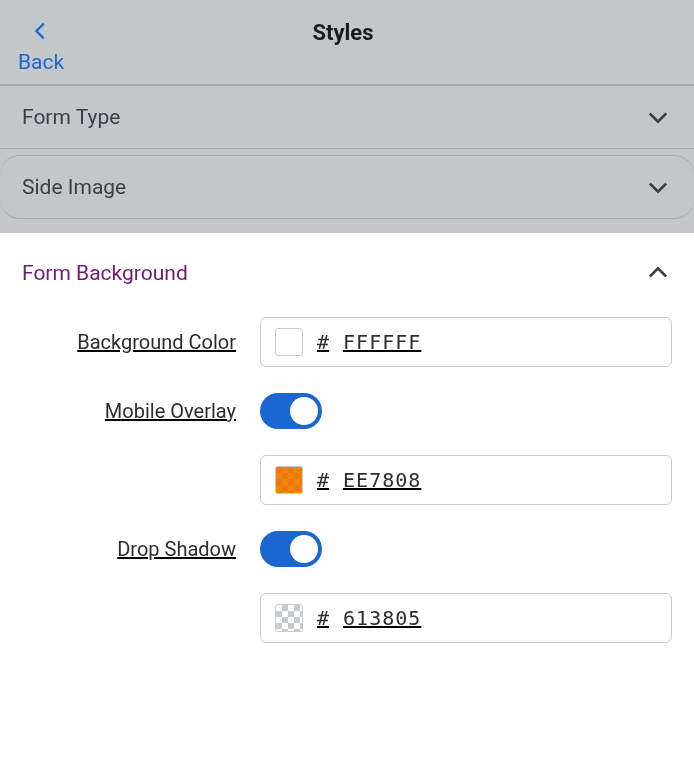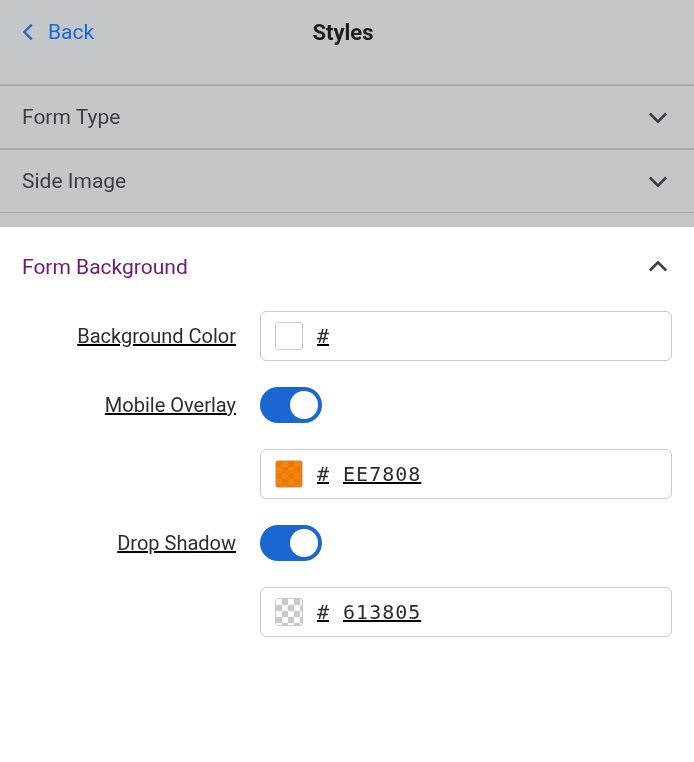--- a/index.html
+++ b/index.html
@@ -20,20 +20,21 @@
     padding-top: 20px;
   }
   .back-btn {
     display: flex;
     align-items: center;
     gap: 8px;
     color: #1a67d2;
     font-size: 21px;
     cursor: pointer;
     padding-left: 18px;
+    flex-direction: column;
   }
   .back-btn svg { width: 22px; height: 22px; stroke: #1a67d2; stroke-width: 2.5; fill: none; }
   .title {
     position: absolute;
     left: 0; right: 8px;
     text-align: center;
     font-weight: 700;
     font-size: 22px;
     color: #1a1c1e;
     pointer-events: none;
@@ -46,21 +47,21 @@
     border-bottom: 1px solid #a4a8ac;
     height: 64px;
     display: flex;
     align-items: center;
     justify-content: space-between;
     padding: 0 22px;
     font-size: 21px;
     color: #3b3f44;
     cursor: pointer;
   }
-  .acc-item + .acc-item { border-top: none; margin-top:0; border-top: 1px solid #a4a8ac;}
+  .acc-item + .acc-item { border-top: none; margin-top:6px; border-top: 1px solid #a4a8ac; border-radius: 20px;}
   .gap-strip { height: 14px; background: #c4c7ca; }
   .chev { width: 28px; height: 28px; stroke: #3b3f44; stroke-width: 2.2; fill: none; }
   .expanded-section {
     background: #fff;
     padding: 26px 22px 18px 22px;
   }
   .expanded-header {
     display: flex;
     align-items: center;
     justify-content: space-between;
@@ -183,20 +184,21 @@
         <polyline points="5 15 12 8 19 15"></polyline>
       </svg>
   </div>
 
   <div class="row">
     <div class="row-label">Background Color</div>
     <div class="row-control">
       <div class="color-input-wrap">
         <div class="swatch" style="background:#FFFFFF"></div>
         <span class="hash">#</span>
+        <input class="hex-val" value="FFFFFF" style="">
       </div>
     </div>
   </div>
 
 
   <div class="row">
     <div class="row-label">Mobile Overlay</div>
     <div class="row-control">
       <div class="toggle on">
           <div class="knob"></div>

